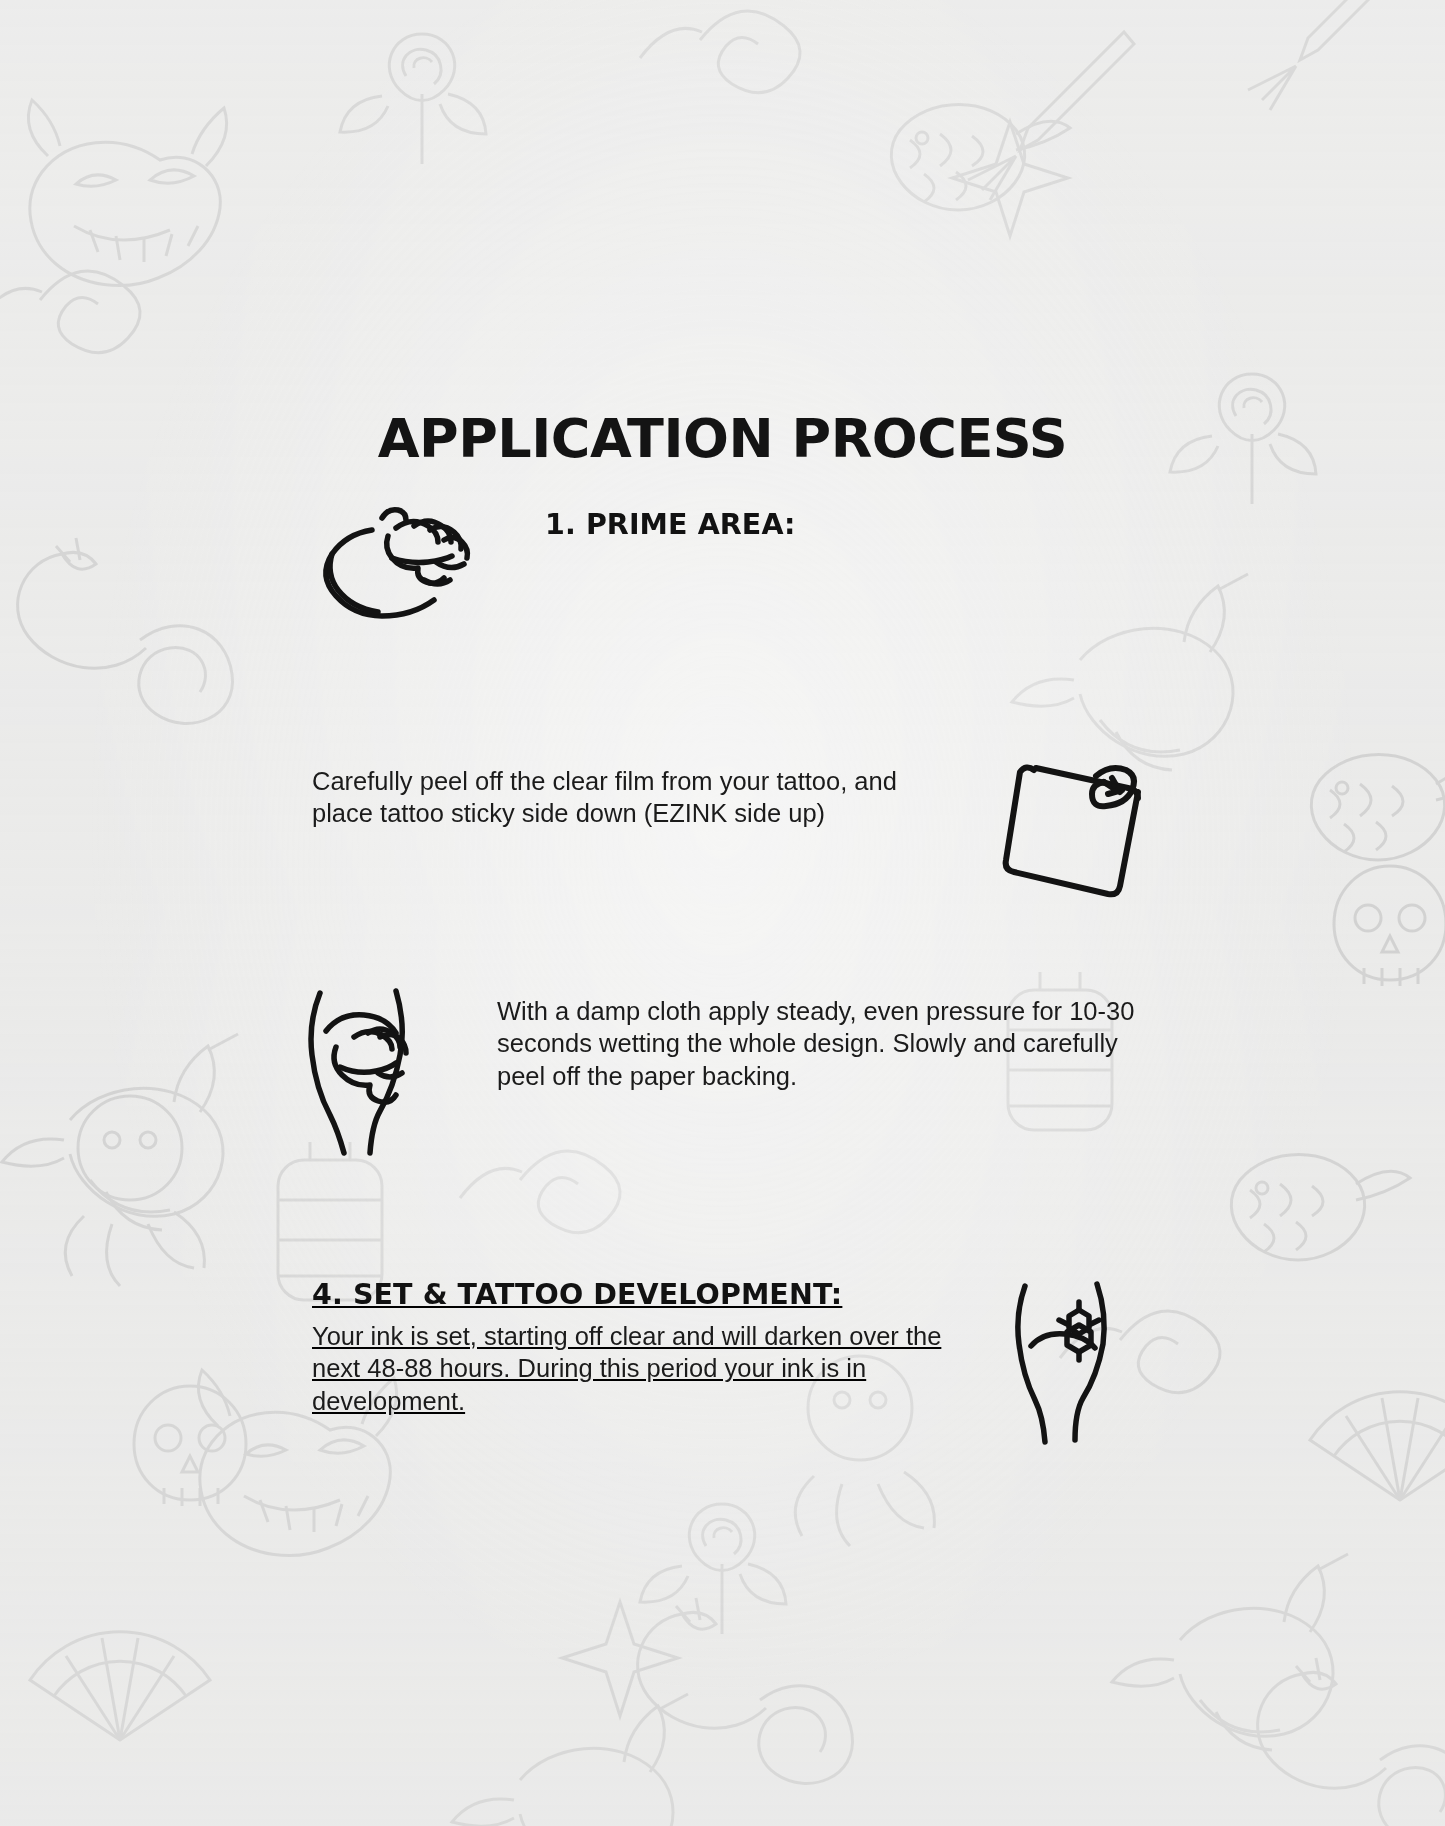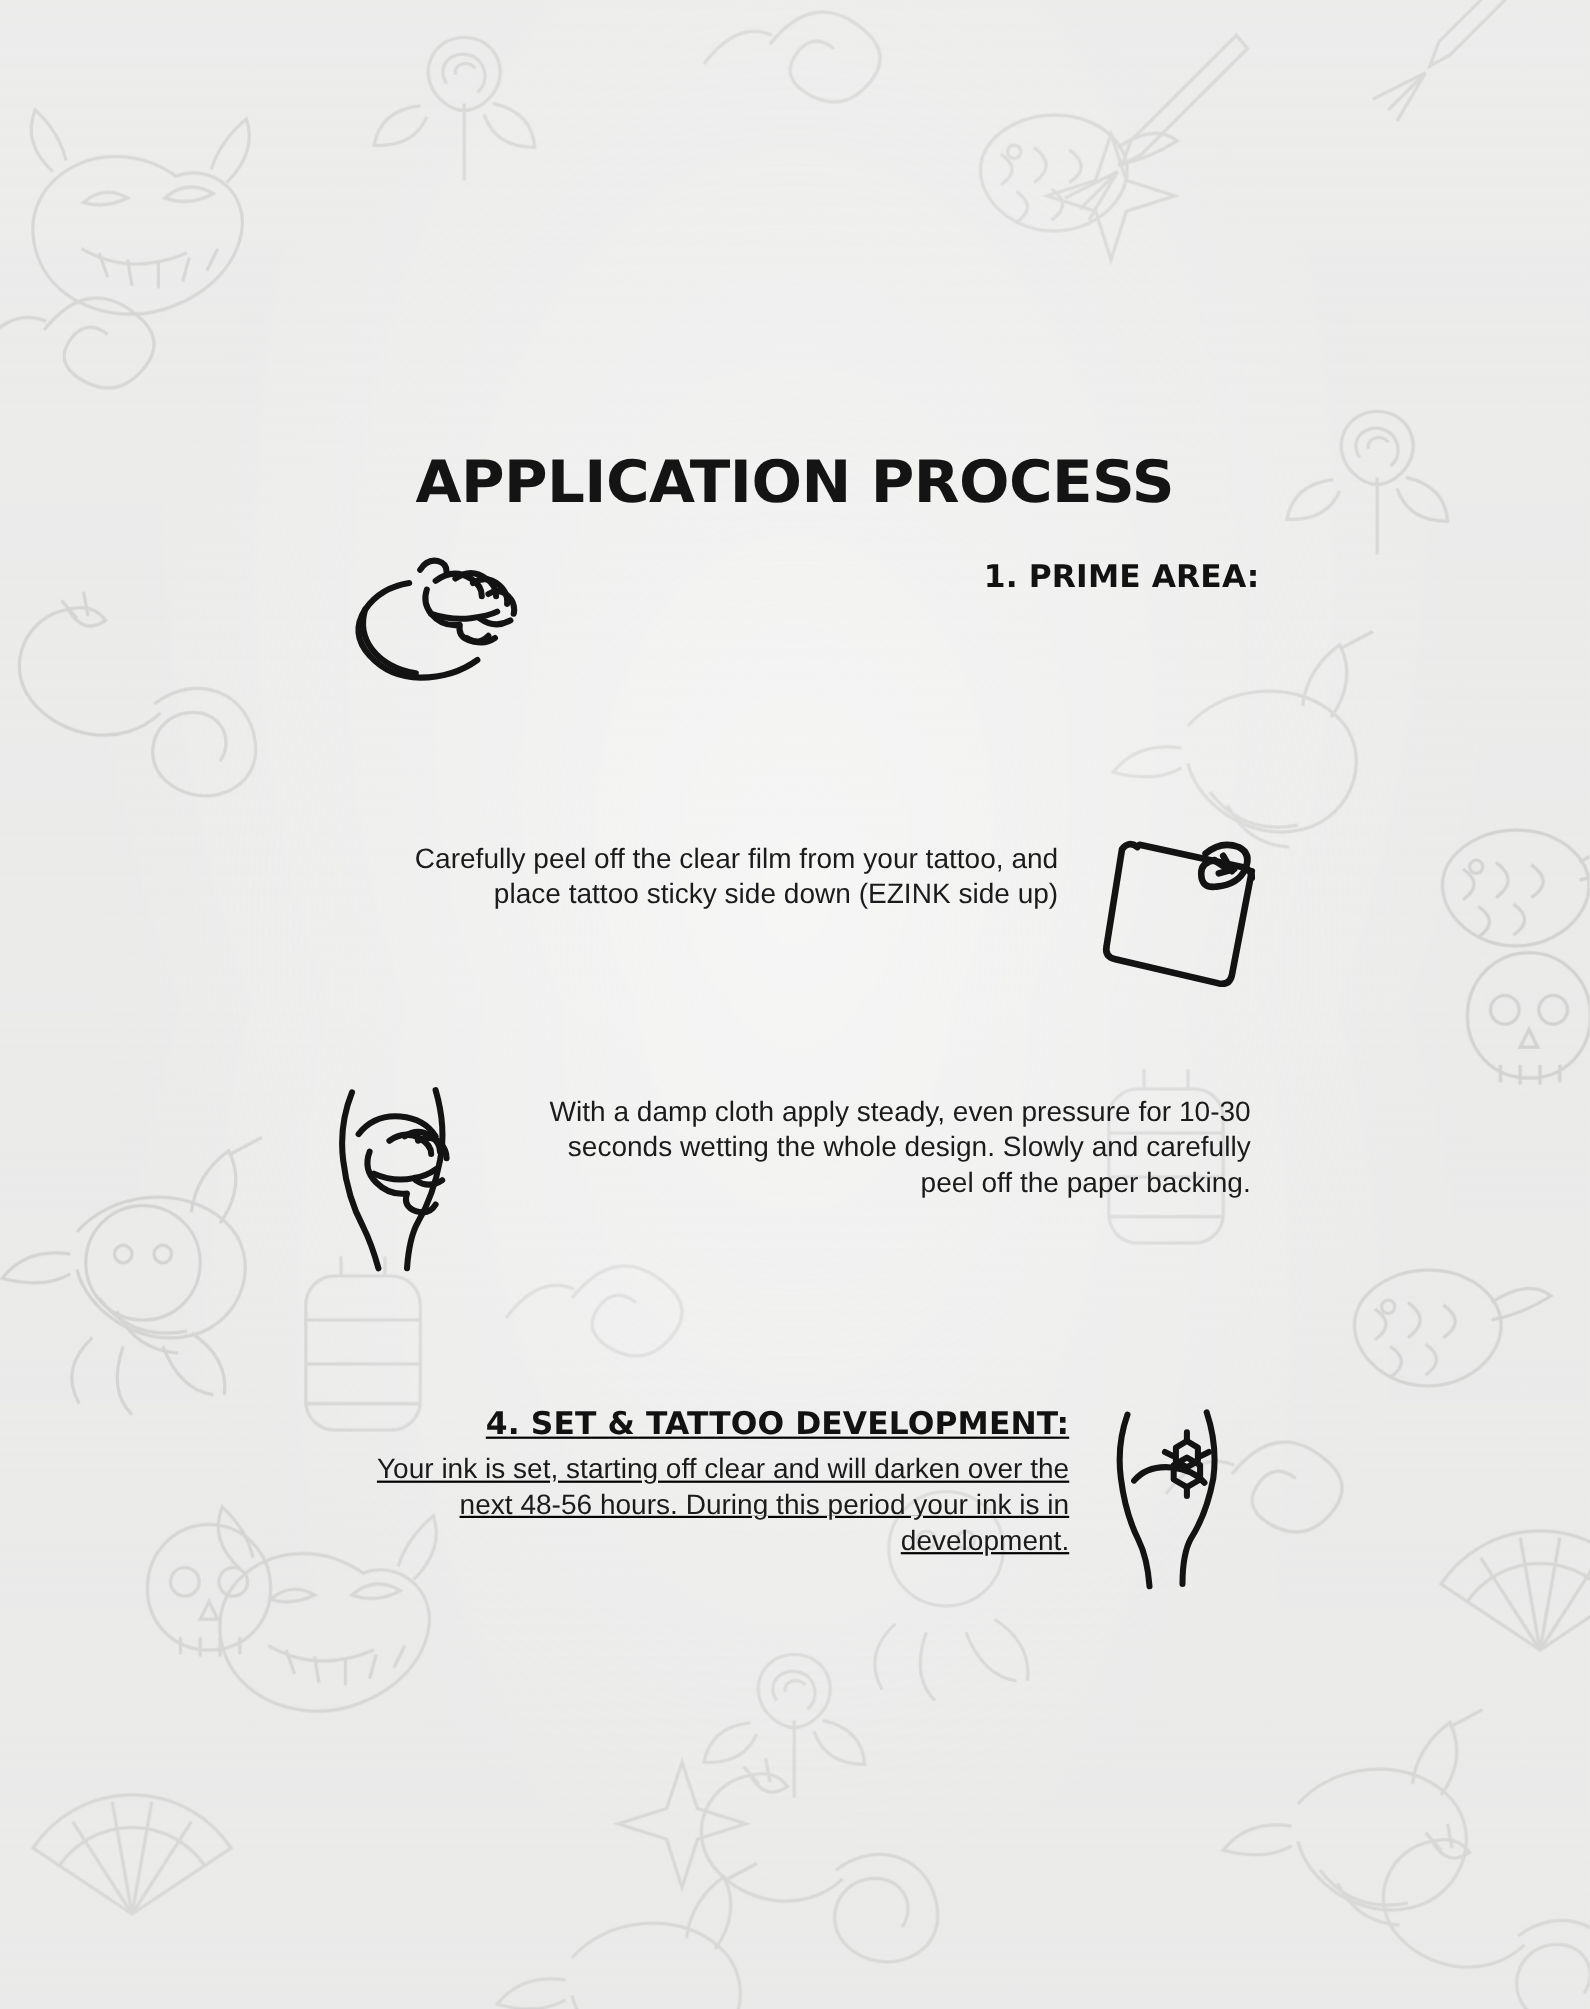--- a/index.html
+++ b/index.html
@@ -56,21 +56,20 @@
     font-weight: bold;
     font-size: 53px;
     letter-spacing: -0.5px;
     color: #141414;
     transform: scaleX(1.02);
   }
 
   
   .step {
     position: absolute;
-    text-align: right;
   }
   .step-head {
     font-family: "DejaVu Sans", sans-serif;
     font-weight: bold;
     font-size: 28.5px;
     color: #121212;
     letter-spacing: 0.1px;
     margin: 0 0 9px 0;
     white-space: nowrap;
   }
@@ -278,16 +277,16 @@
       <path d="M20,6 q-10,28 -6,58 q4,32 16,56 q8,16 10,42"></path>
       <path d="M92,4 q10,30 6,60 q-6,32 -20,54 q-8,14 -8,42"></path>
       <path d="M26,66 q12,-14 34,-12 q20,2 30,14"></path>
       <path d="M64,36 l10,-6 l10,6 l0,12 l-10,6 l-10,-6 Z"></path>
       <path d="M62,52 l12,-7 l12,7 l0,13 l-12,7 l-12,-7 Z"></path>
       <path d="M74,30 l0,-8 M74,72 l0,8 M62,44 l-8,-4 M86,44 l8,-4"></path>
     </svg>
   </div>
   <div class="step" id="step-4">
     <div class="step-head">4. SET &amp; TATTOO DEVELOPMENT:</div>
-    <div class="step-body">Your ink is set, starting off clear and will darken over the next 48-56 hours. During this period your ink is in development.</div>
+    <div class="step-body">Your ink is set, starting off clear and will darken over the next 48-88 hours. During this period your ink is in development.</div>
   </div>
 
 </div>
 
 </body></html>

